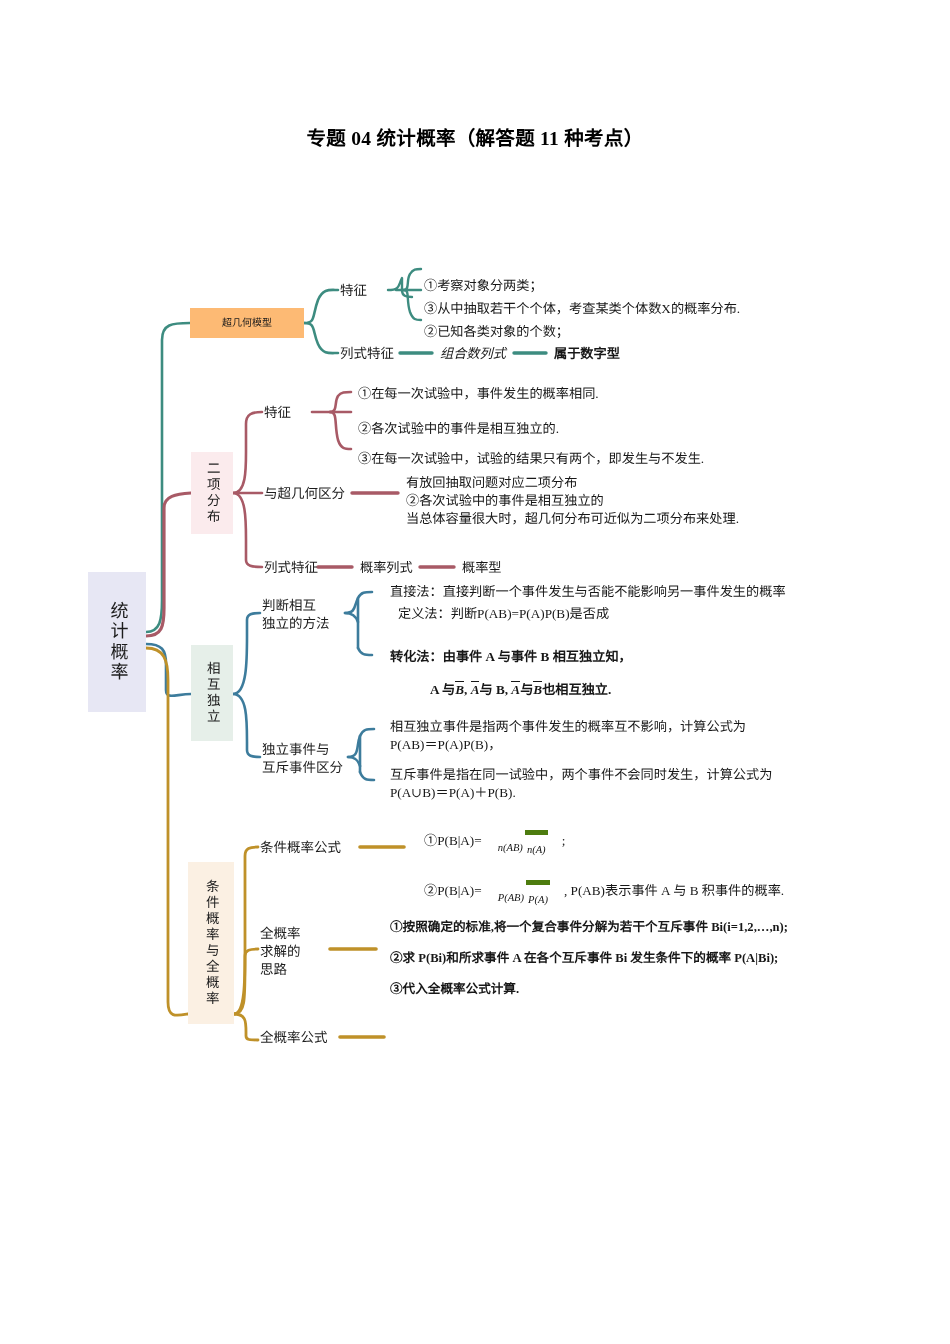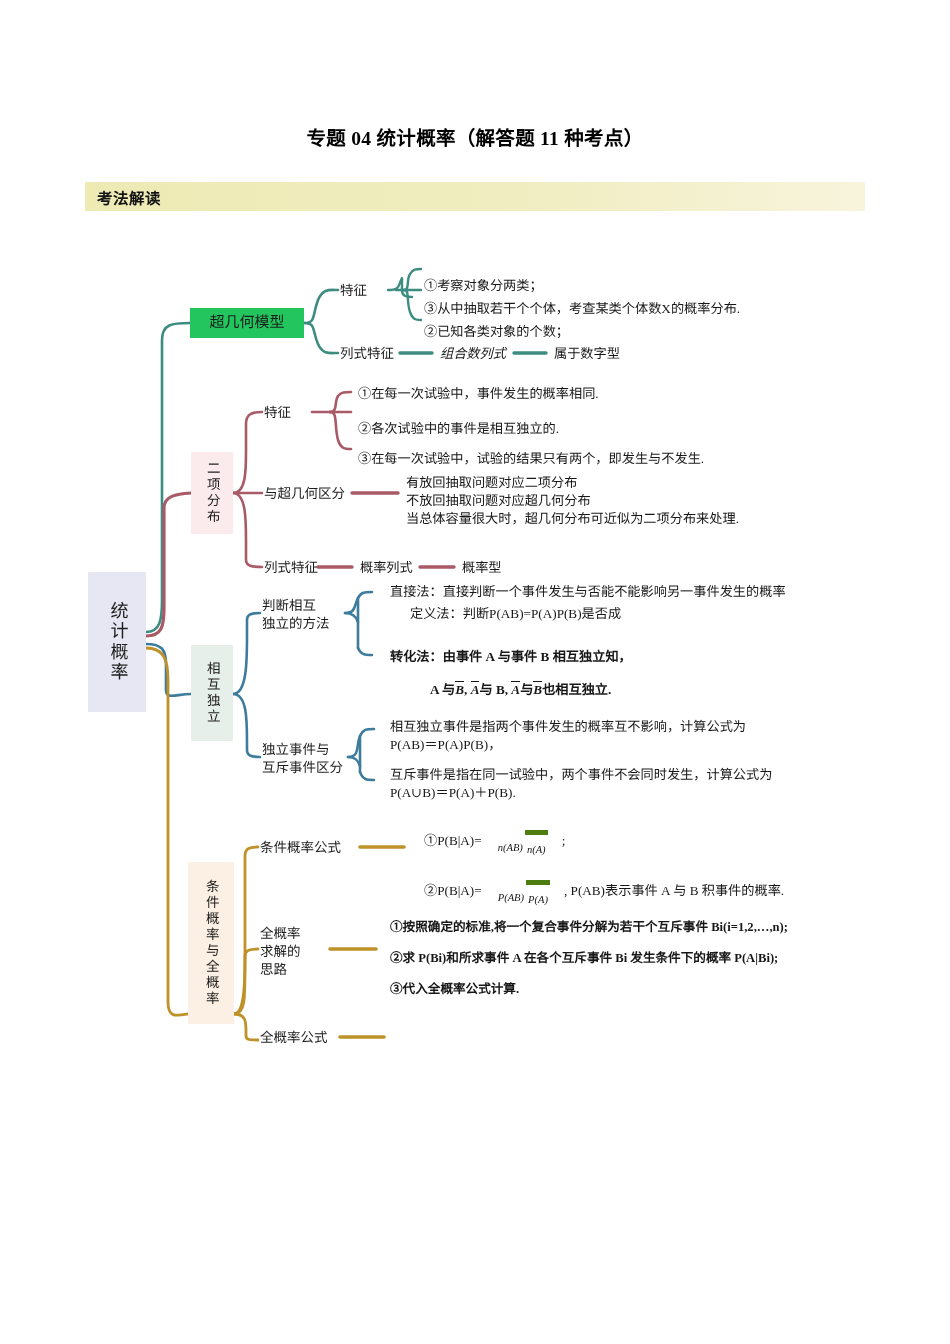--- a/index.html
+++ b/index.html
@@ -90,22 +90,22 @@
   .node-root {
     left: 88px; top: 572px;
     width: 58px; height: 140px;
     background: #e7e7f4;
     font-size: 18px;
     letter-spacing: 4px;
   }
   .node-hyper {
     left: 190px; top: 308px;
     width: 114px; height: 30px;
-    background: #22c55e;
-    font-size: 15px;
+    background: #fdba74;
+    font-size: 10px;
   }
   .node-binom {
     left: 191px; top: 452px;
     width: 42px; height: 82px;
     background: #fbebed;
     font-size: 13.5px;
     letter-spacing: 2px;
   }
   .node-indep {
     left: 191px; top: 645px;
@@ -176,23 +176,20 @@
   .sigma .mid { font-size: 1.30em; font-weight: bold; }
   .sigma .bot { font-size: 0.60em; font-style: italic; font-weight: bold; }
 </style>
 </head>
 <body>
 
 <div class="page">
 
   <div class="doc-title">专题 04 统计概率（解答题 11 种考点）</div>
 
-  <div class="section-band">
-    <span class="band-label">考法解读</span>
-  </div>
 
   <div class="mindmap">
 
     <svg viewBox="0 0 950 1344" xmlns="http://www.w3.org/2000/svg" aria-hidden="true">
       <g fill="none" stroke-linecap="round" stroke-linejoin="round">
 
         <path d="M146 632 C 160 632, 162 620, 162 600 L162 340 C162 324, 172 323, 190 323" stroke="#3d8c80" stroke-width="2.6"></path>
 
         <path d="M146 636 C 162 636, 164 626, 164 608 L164 508 C164 496, 176 494, 191 493" stroke="#a85a66" stroke-width="3.2"></path>
 
@@ -261,44 +258,44 @@
     <div class="node node-cond vertical">条件概率与全概率</div>
 
     <div class="lbl" style="left:340px; top:282px;">特征</div>
     <div class="lbl" style="left:340px; top:345px;">列式特征</div>
 
     <div class="leaf" style="left:424px; top:277px;">①考察对象分两类；</div>
     <div class="leaf" style="left:424px; top:300px;">③从中抽取若干个个体，考查某类个体数X的概率分布.</div>
     <div class="leaf" style="left:424px; top:323px;">②已知各类对象的个数；</div>
 
     <div class="leaf" style="left:440px; top:345px;font-style:italic;">组合数列式</div>
-    <div class="leaf" style="left:554px; top:345px;">属于数字型</div>
+    <div class="leaf" style="left:554px; top:345px;font-weight:bold;">属于数字型</div>
 
     <div class="lbl" style="left:264px; top:404px;">特征</div>
     <div class="lbl" style="left:264px; top:485px;">与超几何区分</div>
     <div class="lbl" style="left:264px; top:559px;">列式特征</div>
 
     <div class="leaf" style="left:358px; top:385px;">①在每一次试验中，事件发生的概率相同.</div>
     <div class="leaf" style="left:358px; top:420px;">②各次试验中的事件是相互独立的.</div>
     <div class="leaf" style="left:358px; top:450px;">③在每一次试验中，试验的结果只有两个，即发生与不发生.</div>
 
     <div class="leaf" style="left:406px; top:474px;">有放回抽取问题对应二项分布</div>
-    <div class="leaf" style="left:406px; top:492px;">不放回抽取问题对应超几何分布</div>
+    <div class="leaf" style="left:406px; top:492px;">②各次试验中的事件是相互独立的</div>
     <div class="leaf" style="left:406px; top:510px;">当总体容量很大时，超几何分布可近似为二项分布来处理.</div>
 
     <div class="leaf" style="left:360px; top:559px;">概率列式</div>
     <div class="leaf" style="left:462px; top:559px;">概率型</div>
 
     <div class="lbl" style="left:262px; top:597px;">判断相互
 独立的方法</div>
     <div class="lbl" style="left:262px; top:741px;">独立事件与
 互斥事件区分</div>
 
     <div class="leaf" style="left:390px; top:583px;">直接法：直接判断一个事件发生与否能不能影响另一事件发生的概率</div>
-    <div class="leaf" style="left:410px; top:605px;">定义法：判断P(AB)=P(A)P(B)是否成</div>
+    <div class="leaf" style="left:398px; top:605px;">定义法：判断P(AB)=P(A)P(B)是否成</div>
     <div class="leaf bold" style="left:390px; top:648px;">转化法：由事件 A 与事件 B 相互独立知，</div>
 
     <div class="leaf bold" style="left:430px; top:681px;">A 与<span class="ovl">B</span>, <span class="ovl">A</span>与 B, <span class="ovl">A</span>与<span class="ovl">B</span>也相互独立.</div>
 
     <div class="leaf" style="left:390px; top:718px;">相互独立事件是指两个事件发生的概率互不影响，计算公式为</div>
     <div class="leaf" style="left:390px; top:736px;">P(AB)＝P(A)P(B)，</div>
     <div class="leaf" style="left:390px; top:766px;">互斥事件是指在同一试验中，两个事件不会同时发生，计算公式为</div>
     <div class="leaf" style="left:390px; top:784px;text-align:right;">P(A∪B)＝P(A)＋P(B).</div>
 
     <div class="lbl" style="left:260px; top:839px;">条件概率公式</div>

